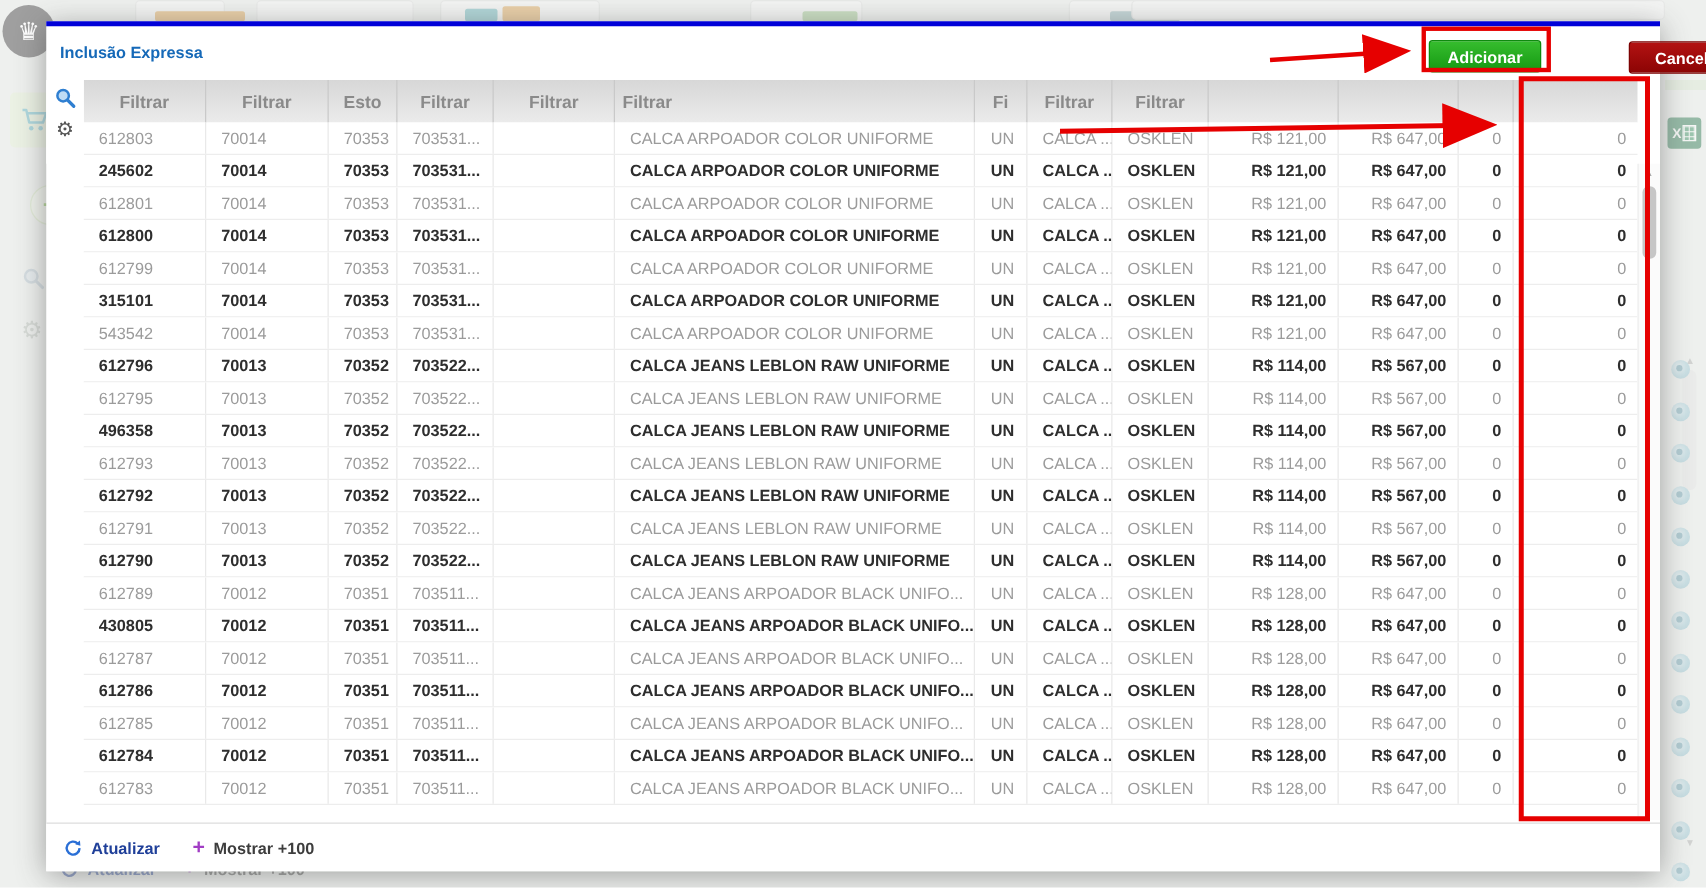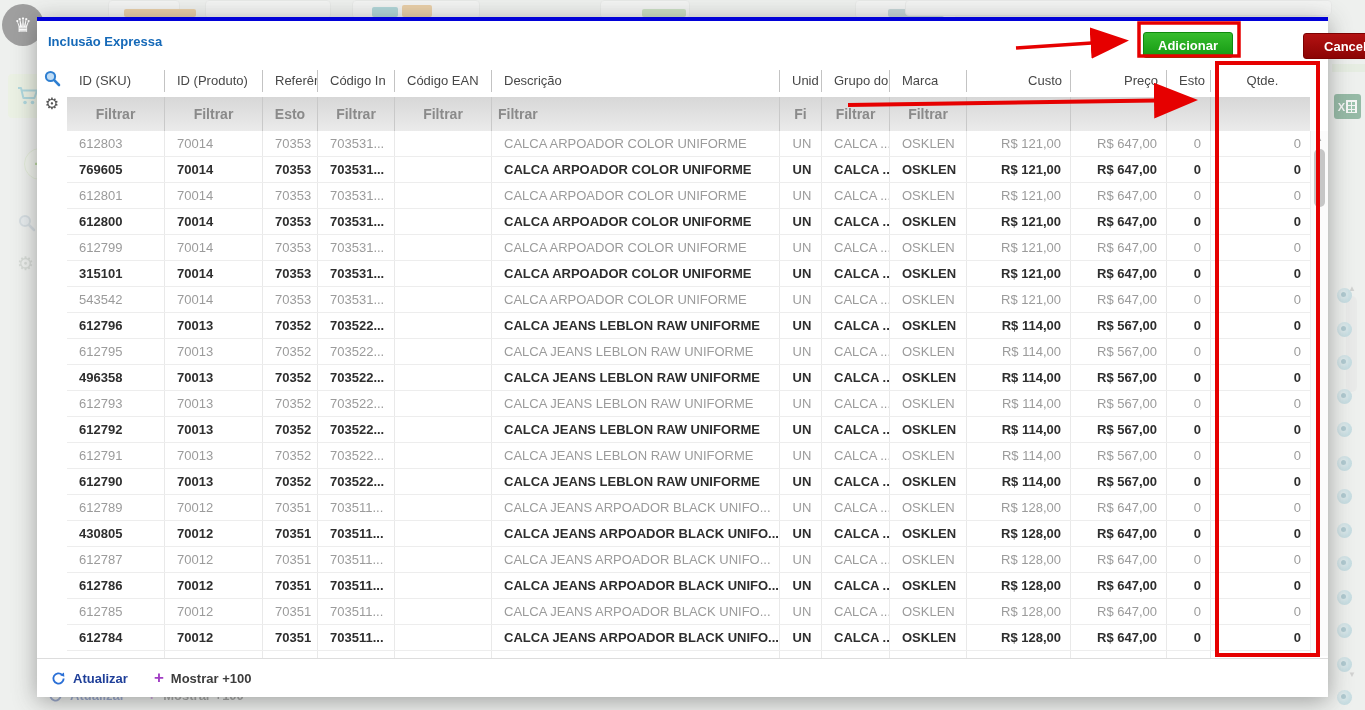--- a/index.html
+++ b/index.html
@@ -155,35 +155,20 @@
   <div class="crown">♛</div>
 </div>
 
 <div class="modal">
   <div class="modal-title">Inclusão Expressa</div>
 
   <div class="btn btn-add">Adicionar</div>
   <div class="btn btn-cancel">Cancelar</div>
 
   <div class="tablebox">
-    <div class="hrow" id="header-row">
-        <div class="hcell al-l" style="width: 98px;">ID (SKU)</div>
-        <div class="hcell al-l" style="width: 98px;">ID (Produto)</div>
-        <div class="hcell al-l" style="width: 55px;">Referên</div>
-        <div class="hcell al-l" style="width: 77px;">Código In</div>
-        <div class="hcell al-l" style="width: 97px;">Código EAN</div>
-        <div class="hcell al-l" style="width: 288px;">Descrição</div>
-        <div class="hcell al-l" style="width: 42px;">Unid</div>
-        <div class="hcell al-l" style="width: 68px;">Grupo do</div>
-        <div class="hcell al-l" style="width: 77px;">Marca</div>
-        <div class="hcell al-r" style="width: 104px;">Custo</div>
-        <div class="hcell al-r" style="width: 96px;">Preço</div>
-        <div class="hcell al-l" style="width: 44px;">Esto</div>
-        <div class="hcell al-c" style="width: 99px;">Qtde.</div>
-      </div>
     <div class="frow" id="filter-row">
         <div class="fcell al-c" style="width: 98px;">Filtrar</div>
         <div class="fcell al-c" style="width: 98px;">Filtrar</div>
         <div class="fcell al-c" style="width: 55px;">Esto</div>
         <div class="fcell al-c" style="width: 77px;">Filtrar</div>
         <div class="fcell al-c" style="width: 97px;">Filtrar</div>
         <div class="fcell al-l" style="width: 288px;">Filtrar</div>
         <div class="fcell al-c" style="width: 42px;">Fi</div>
         <div class="fcell al-c" style="width: 68px;">Filtrar</div>
         <div class="fcell al-c" style="width: 77px;">Filtrar</div>
@@ -202,21 +187,21 @@
           <div class="bcell al-l" style="width: 288px;">CALCA ARPOADOR COLOR UNIFORME</div>
           <div class="bcell al-c" style="width: 42px;">UN</div>
           <div class="bcell al-l" style="width: 68px;">CALCA ...</div>
           <div class="bcell al-l" style="width: 77px;">OSKLEN</div>
           <div class="bcell al-r" style="width: 104px;">R$ 121,00</div>
           <div class="bcell al-r" style="width: 96px;">R$ 647,00</div>
           <div class="bcell al-r" style="width: 44px;">0</div>
           <div class="bcell al-r" style="width: 99px;">0</div>
         </div>
         <div class="brow bold">
-          <div class="bcell al-l" style="width: 98px;">769605</div>
+          <div class="bcell al-l" style="width: 98px;">245602</div>
           <div class="bcell al-l" style="width: 98px;">70014</div>
           <div class="bcell al-l" style="width: 55px;">70353</div>
           <div class="bcell al-l" style="width: 77px;">703531...</div>
           <div class="bcell al-l" style="width: 97px;"></div>
           <div class="bcell al-l" style="width: 288px;">CALCA ARPOADOR COLOR UNIFORME</div>
           <div class="bcell al-c" style="width: 42px;">UN</div>
           <div class="bcell al-l" style="width: 68px;">CALCA ...</div>
           <div class="bcell al-l" style="width: 77px;">OSKLEN</div>
           <div class="bcell al-r" style="width: 104px;">R$ 121,00</div>
           <div class="bcell al-r" style="width: 96px;">R$ 647,00</div>

